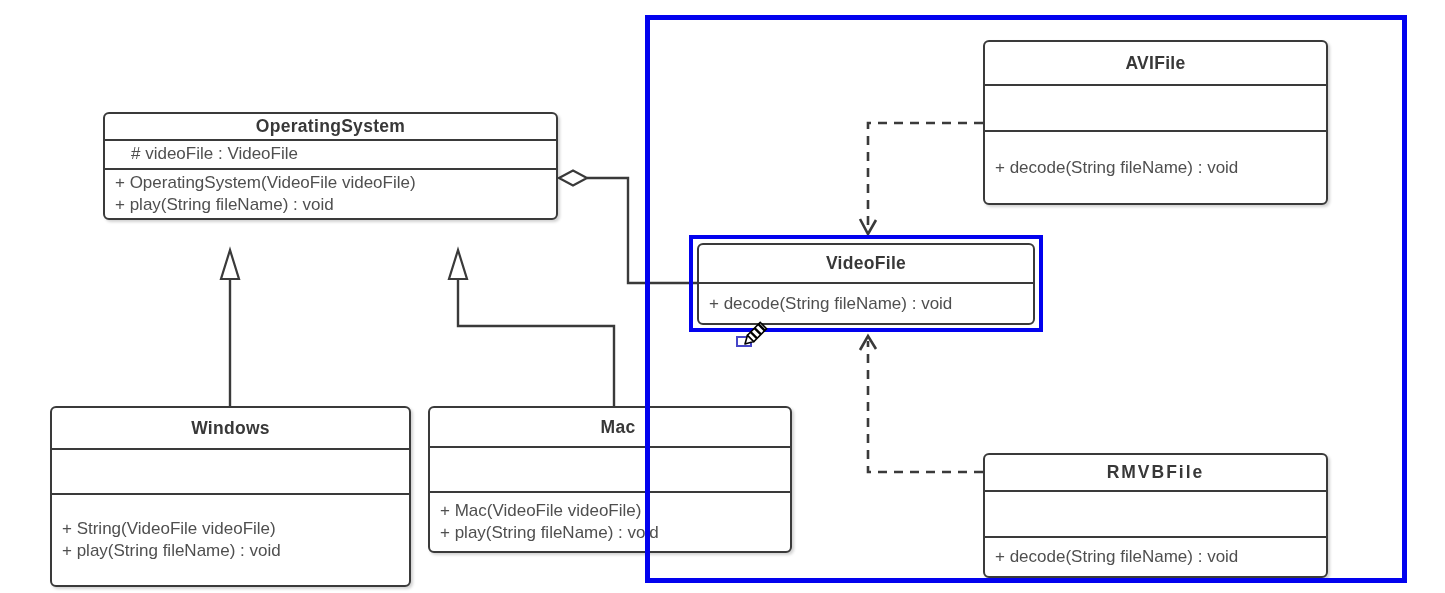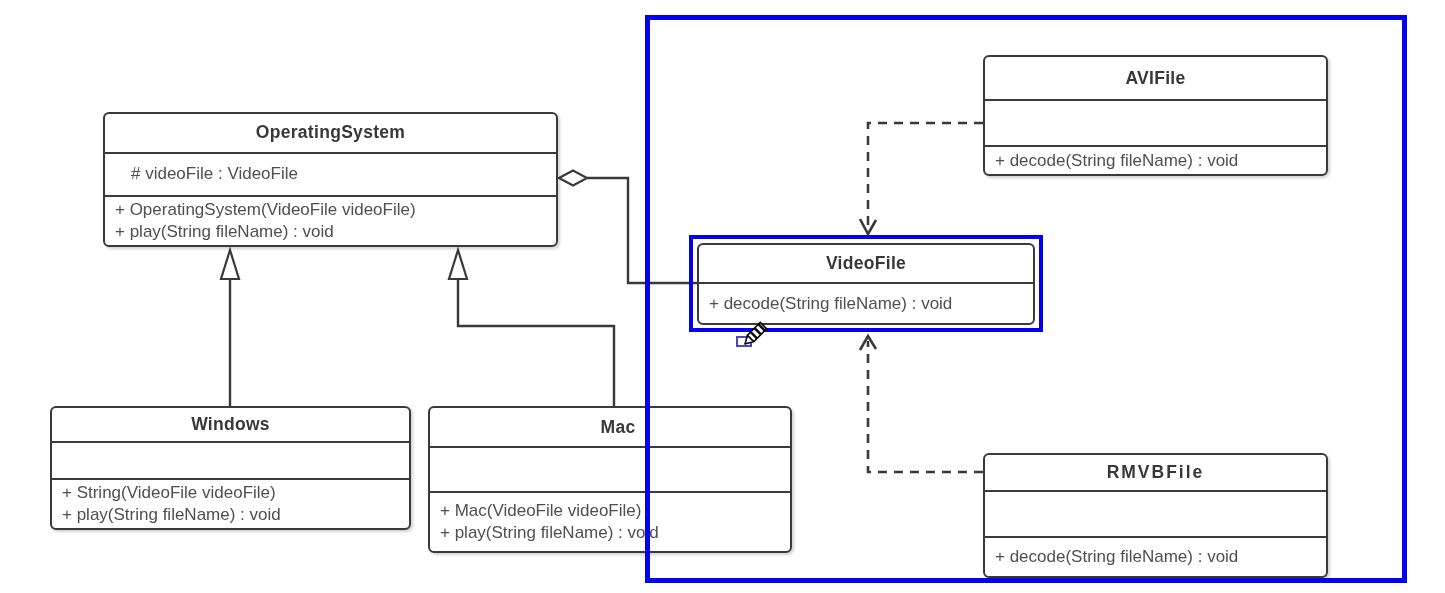--- a/index.html
+++ b/index.html
@@ -77,32 +77,32 @@
       <path d="M 983 123 L 868 123 L 868 228" fill="none" stroke="#3a3a3a" stroke-width="2.6" stroke-dasharray="9 7"></path>
       <polyline points="860,219 868,234 876,220" fill="none" stroke="#3a3a3a" stroke-width="2.6"></polyline>
     </g>
 
     <g>
       <path d="M 983 472 L 868 472 L 868 341" fill="none" stroke="#3a3a3a" stroke-width="2.6" stroke-dasharray="9 7"></path>
       <polyline points="860,350 868,336 876,349" fill="none" stroke="#3a3a3a" stroke-width="2.6"></polyline>
     </g>
   </svg>
 
-  <div class="uml-class" style="left:103px;top:112px;width:455px;height:135px;">
+  <div class="uml-class" style="left:103px;top:112px;width:455px;height:108px;">
     <div class="uml-title" style="height:41px;">OperatingSystem</div>
     <div class="uml-attrs" style="height:45px;">
       <div class="member"># videoFile : VideoFile</div>
     </div>
     <div class="uml-methods">
       <div class="member">+ OperatingSystem(VideoFile videoFile)</div>
       <div class="member">+ play(String fileName) : void</div>
     </div>
   </div>
 
-  <div class="uml-class" style="left:50px;top:406px;width:361px;height:124px;">
+  <div class="uml-class" style="left:50px;top:406px;width:361px;height:181px;">
     <div class="uml-title" style="height:42px;">Windows</div>
     <div class="uml-attrs" style="height:45px;"></div>
     <div class="uml-methods">
       <div class="member">+ String(VideoFile videoFile)</div>
       <div class="member">+ play(String fileName) : void</div>
     </div>
   </div>
 
   <div class="uml-class" style="left:428px;top:406px;width:364px;height:147px;">
     <div class="uml-title" style="height:40px;padding-left:16px;">Mac</div>
@@ -114,21 +114,21 @@
   </div>
 
   <div class="class-highlight" style="left:689px;top:235px;width:354px;height:97px;"></div>
   <div class="uml-class" style="left:697px;top:243px;width:338px;height:82px;box-shadow:none;">
     <div class="uml-title" style="height:39px;">VideoFile</div>
     <div class="uml-methods">
       <div class="member">+ decode(String fileName) : void</div>
     </div>
   </div>
 
-  <div class="uml-class" style="left:983px;top:55px;width:345px;height:121px;">
+  <div class="uml-class" style="left:983px;top:40px;width:345px;height:165px;">
     <div class="uml-title" style="height:44px;">AVIFile</div>
     <div class="uml-attrs" style="height:46px;"></div>
     <div class="uml-methods">
       <div class="member">+ decode(String fileName) : void</div>
     </div>
   </div>
 
   <div class="uml-class" style="left:983px;top:413px;width:345px;height:125px;margin-top:40px;">
     <div class="uml-title" style="height:37px;letter-spacing:2px;">RMVBFile</div>
     <div class="uml-attrs" style="height:46px;"></div>

